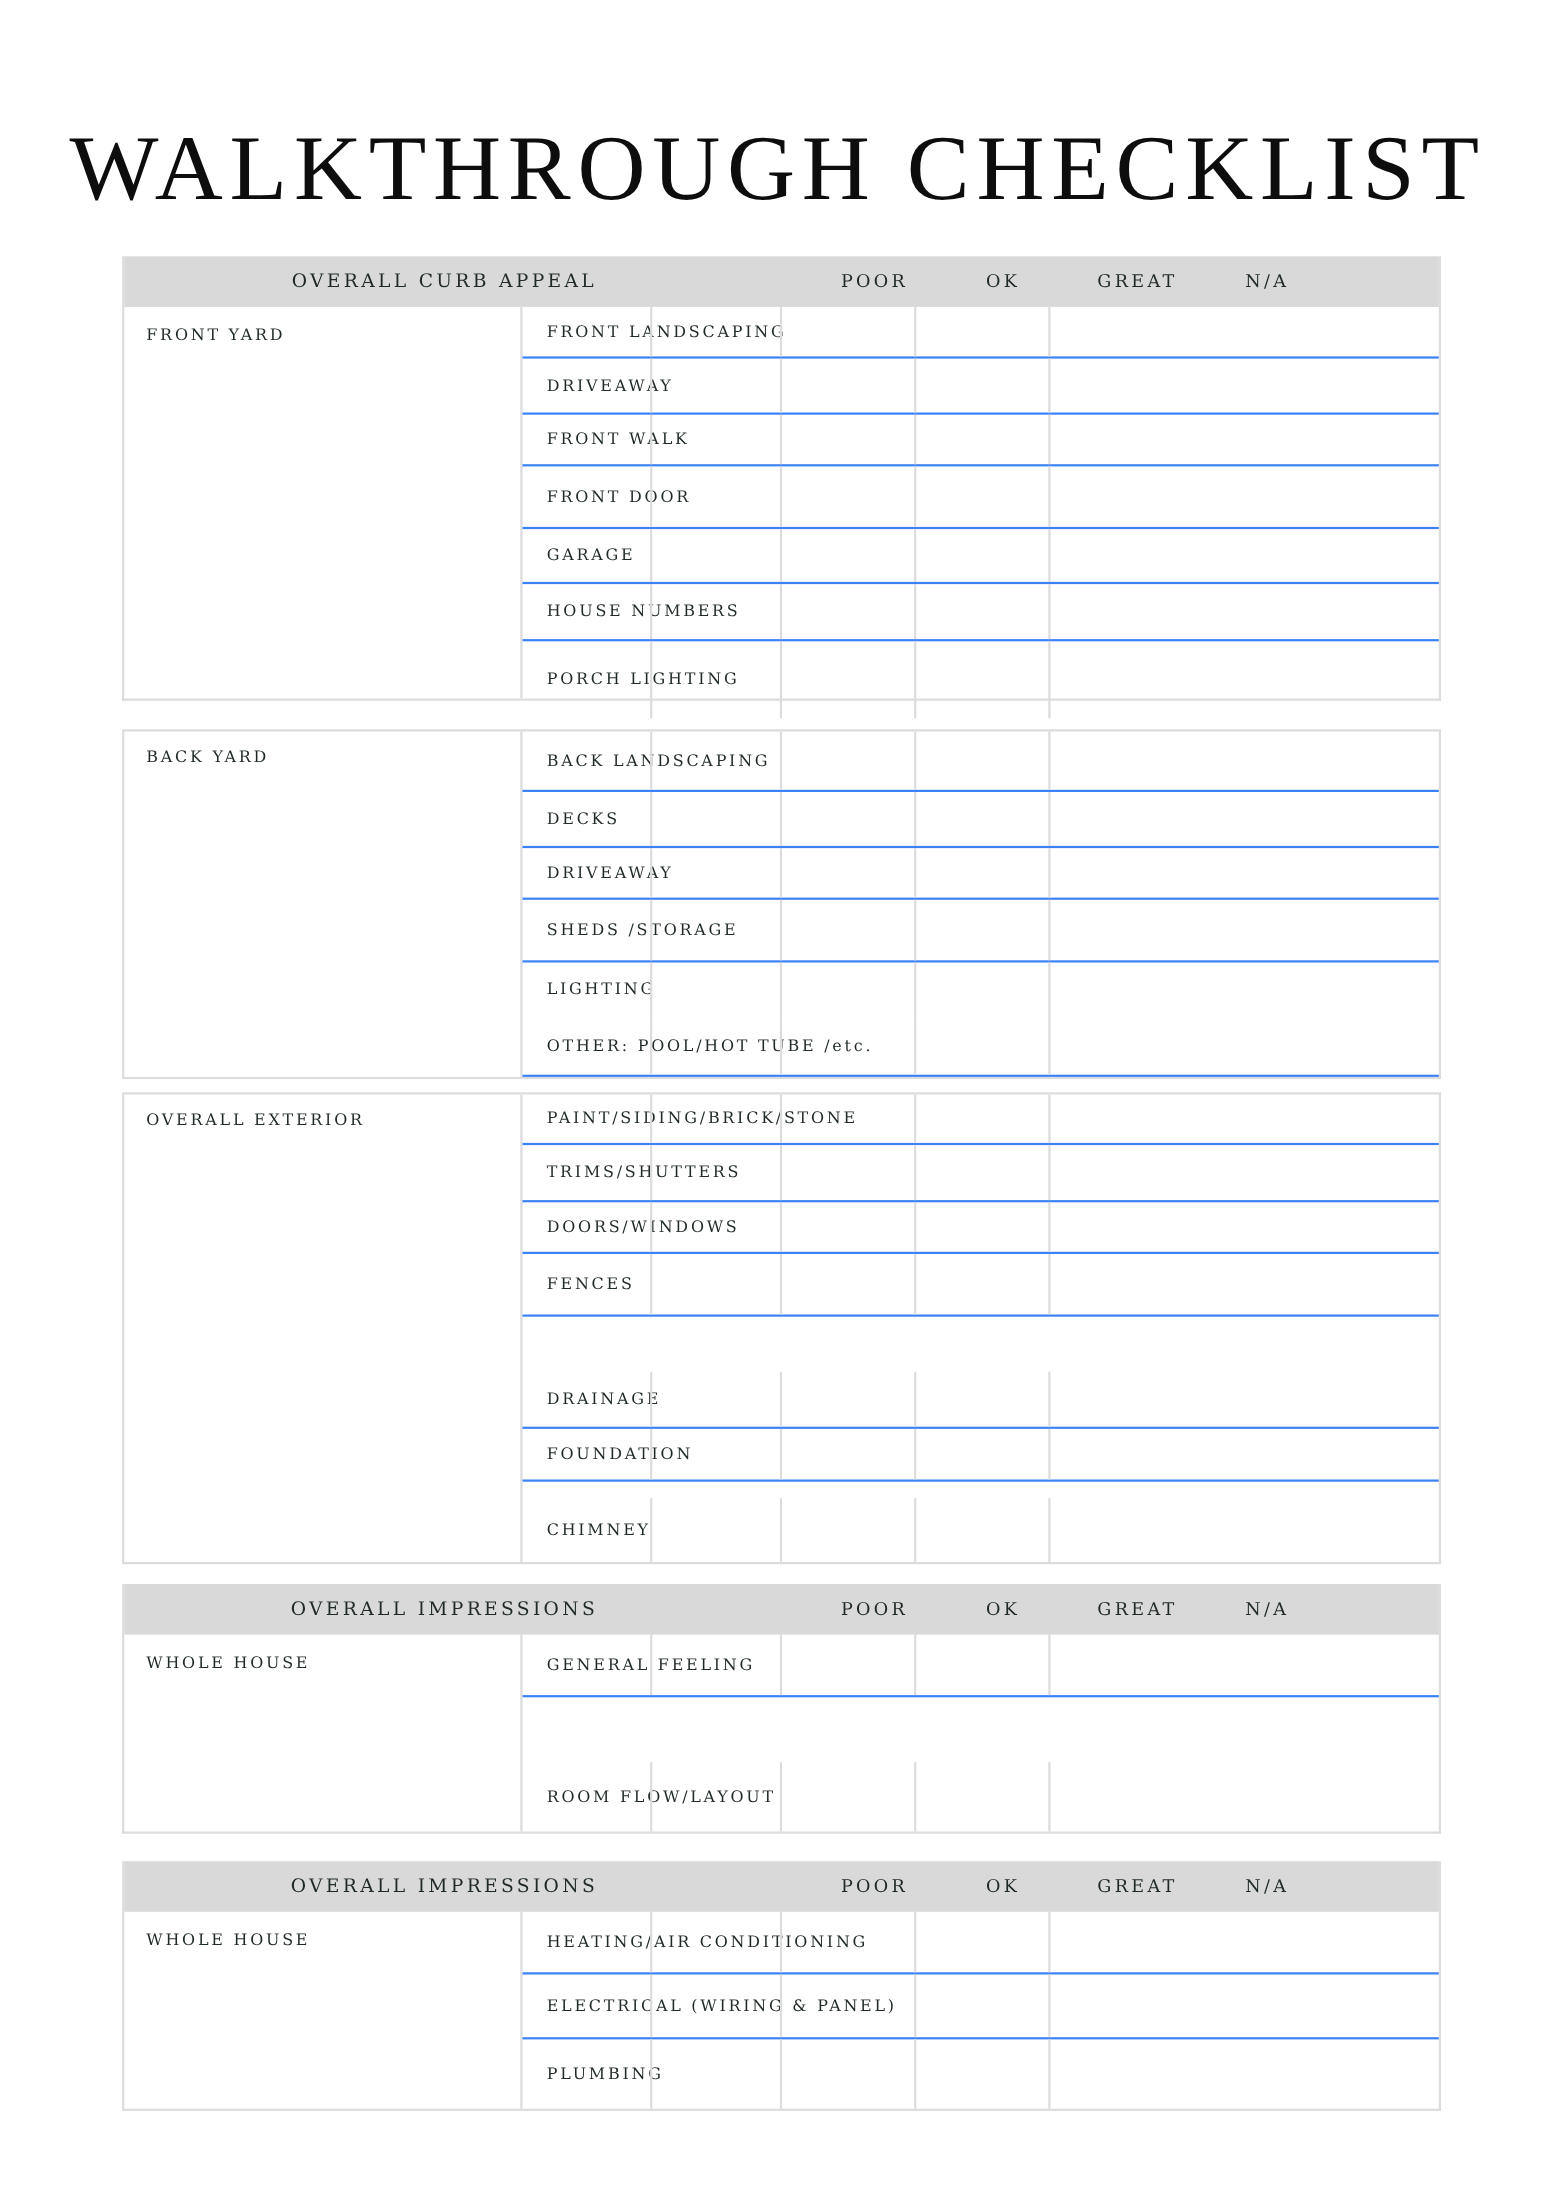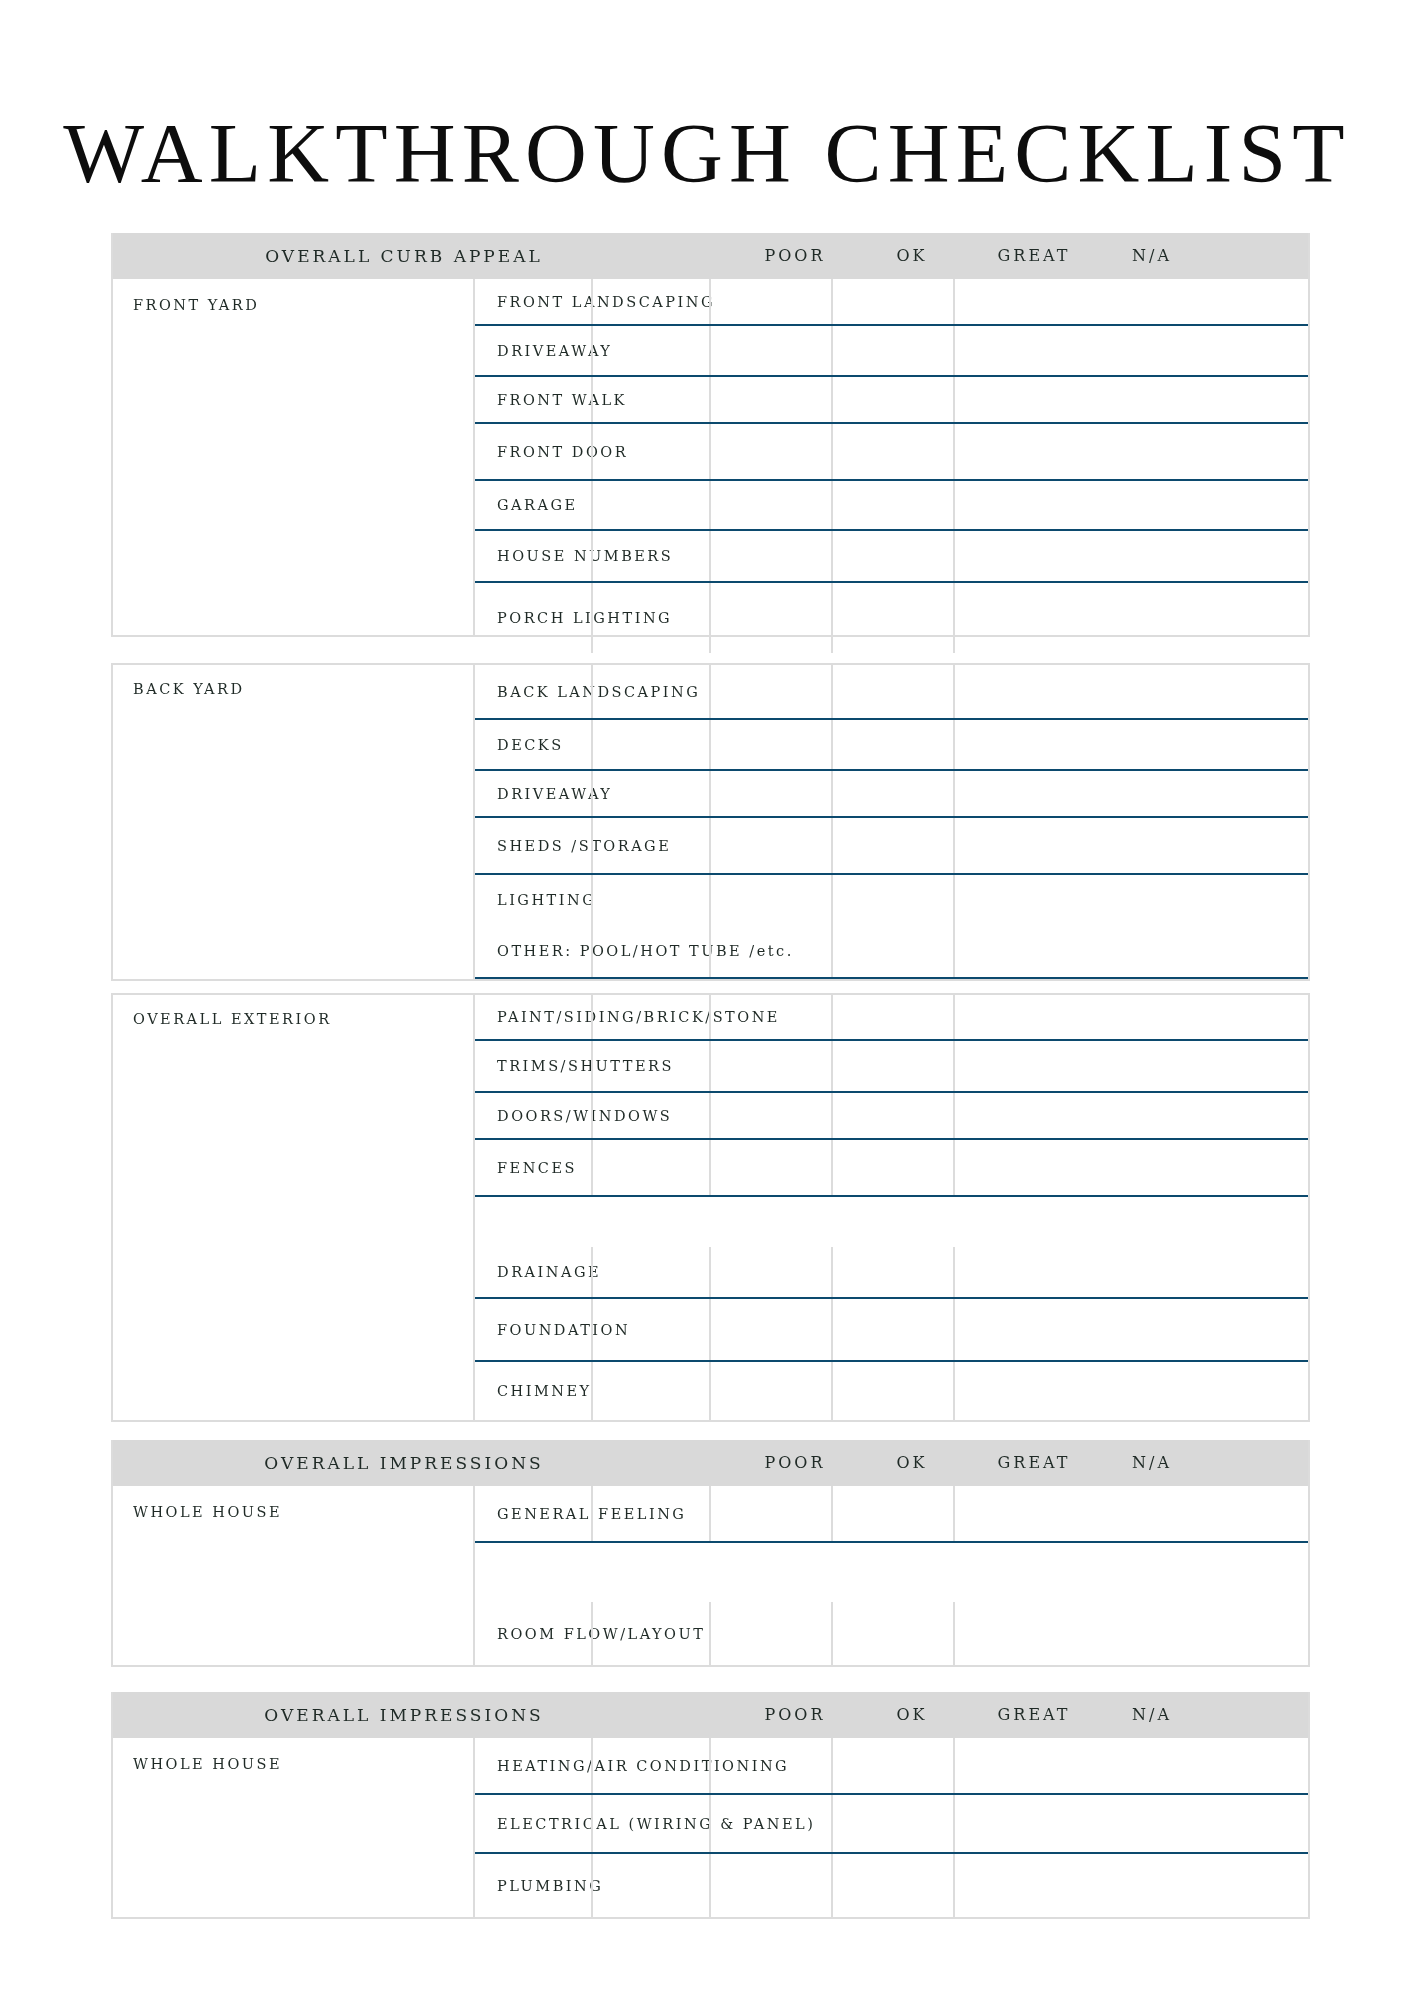--- a/index.html
+++ b/index.html
@@ -6,21 +6,21 @@
   body{width:1414px;height:2000px;position:relative;overflow:hidden;font-family:"DejaVu Serif","Liberation Serif",serif;color:#1f2a26;}
   .title{position:absolute;left:0;top:112px;width:1414px;text-align:center;font-family:"Liberation Serif","DejaVu Serif",serif;font-size:84px;letter-spacing:6px;color:#0d0d0d;font-weight:normal;line-height:1;transform:scaleX(1.02);}
   .block{position:absolute;left:111px;width:1199px;box-sizing:border-box;border:2px solid #dcdcdc;border-top:none;}
   .hdr{position:relative;height:46px;background:#d9d9d9;}
   .hdr .t{position:absolute;top:0;height:46px;line-height:46px;font-size:17px;letter-spacing:3px;}
   .hdr .main{left:0;width:582px;text-align:center;}
   .hdr .c{font-size:16px;text-align:center;}
   .body{position:relative;}
   .grp{position:absolute;left:20px;font-size:14.5px;letter-spacing:2.5px;}
   .vline{position:absolute;top:0;bottom:0;width:2px;background:#dcdcdc;}
-  .row{position:absolute;left:362px;right:0;box-sizing:border-box;border-bottom:2px solid #0c4a6e;}
+  .row{position:absolute;left:362px;right:0;box-sizing:border-box;border-bottom:2px solid #3b82f6;}
   .row:last-child{border-bottom:none;}
   .item{position:absolute;left:22px;top:50%;transform:translateY(-50%);font-size:14.5px;letter-spacing:2.5px;white-space:nowrap;}
   .cell{position:absolute;top:0;bottom:0;border-left:2px solid #dcdcdc;box-sizing:border-box;}
 </style>
 </head>
 <body>
 
 <div class="title">WALKTHROUGH CHECKLIST</div>
 
 <div id="blocks">
@@ -166,21 +166,21 @@
           <div class="cell" style="left:356px;width:122px"></div>
           <div class="cell" style="left:478px;width:357px"></div>
         </div>
         <div class="row" style="top:252px;height:52px">
       <span class="item">DRAINAGE</span>
           <div class="cell" style="left:116px;width:118px"></div>
           <div class="cell" style="left:234px;width:122px"></div>
           <div class="cell" style="left:356px;width:122px"></div>
           <div class="cell" style="left:478px;width:357px"></div>
         </div>
-        <div class="row" style="top:304px;height:63px">
+        <div class="row" style="top:304px;height:48px">
       <span class="item">FOUNDATION</span>
           <div class="cell" style="left:116px;width:118px"></div>
           <div class="cell" style="left:234px;width:122px"></div>
           <div class="cell" style="left:356px;width:122px"></div>
           <div class="cell" style="left:478px;width:357px"></div>
         </div>
         <div class="row" style="top:367px;height:58px">
       <span class="item">CHIMNEY</span>
           <div class="cell" style="left:116px;width:118px"></div>
           <div class="cell" style="left:234px;width:122px"></div>

